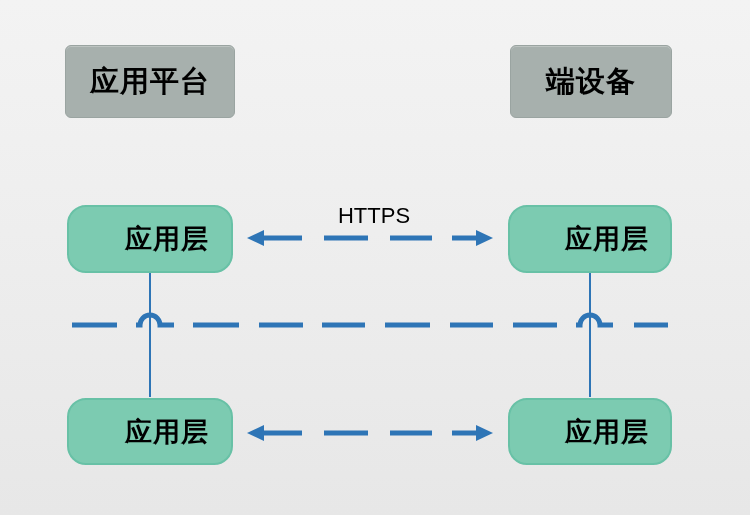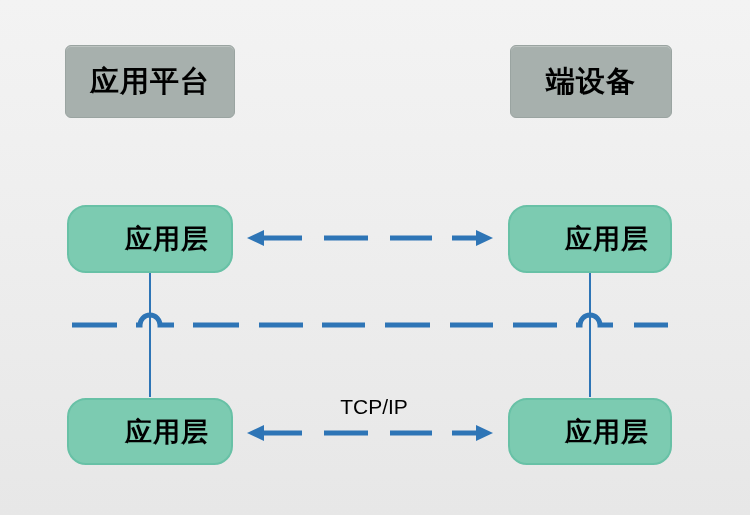--- a/index.html
+++ b/index.html
@@ -89,22 +89,22 @@
   </div>
 
   <div class="node green-box green-bl">
     <span>应用层</span>
   </div>
 
   <div class="node green-box green-br">
     <span>应用层</span>
   </div>
 
+  <div class="proto-label proto-https">HTTPS</div>
 
-  <div class="proto-label proto-tcpip">TCP/IP</div>
 
   <svg class="wires" viewBox="0 0 750 515">
 
     <g>
       <path d="M150 273 V397" stroke="#2e75b6" stroke-width="2" fill="none"></path>
     </g>
     <g>
       <path d="M590 273 V397" stroke="#2e75b6" stroke-width="2" fill="none"></path>
     </g>
 

